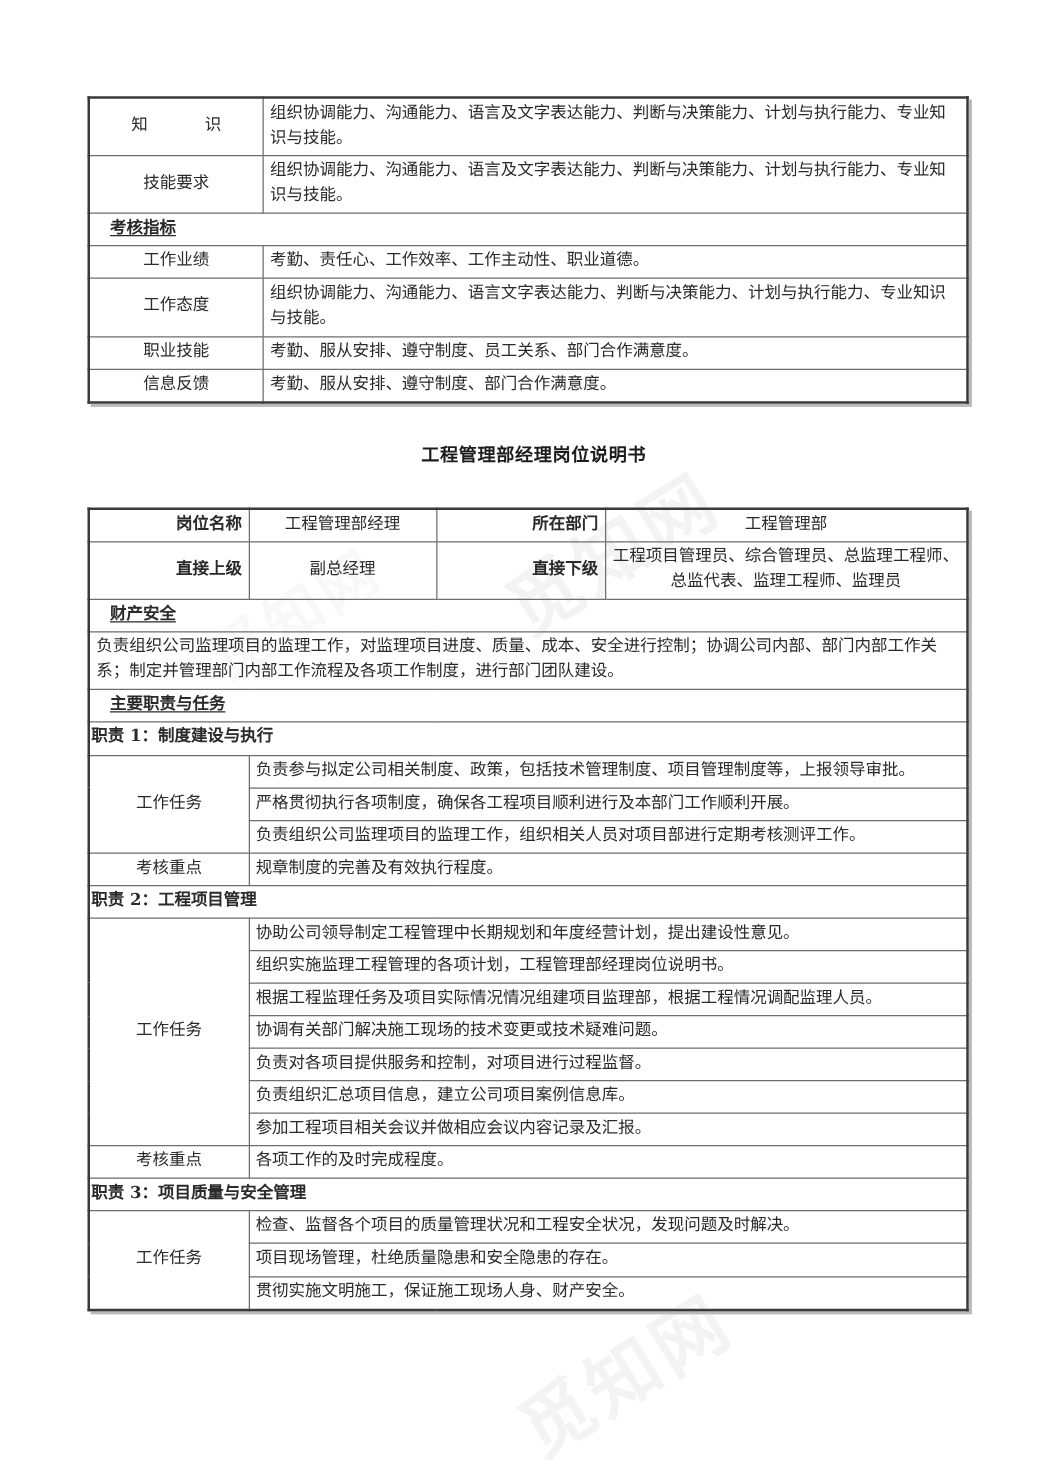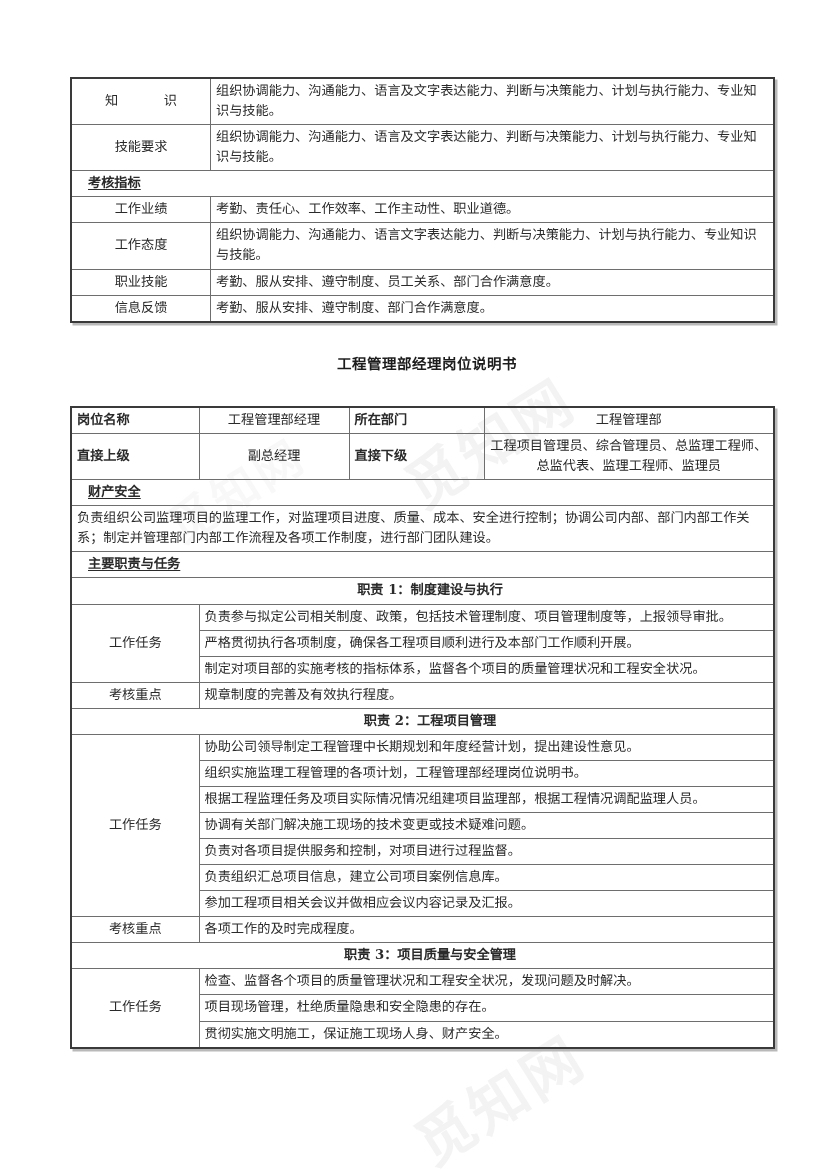--- a/index.html
+++ b/index.html
@@ -80,38 +80,38 @@
     text-align-last: justify;
   }
 
   td.body {
     text-align: left;
   }
   td.ctr {
     text-align: center;
   }
   td.bold-ctr {
-    text-align: left;
+    text-align: right;
     font-weight: bold;
   }
 
   
   td.section {
     font-weight: bold;
     text-align: left;
     padding-left: 16px;
   }
   td.section .u {
     text-decoration: underline;
     text-underline-offset: 2px;
   }
   td.duty {
     font-weight: bold;
-    text-align: center;
-    padding-left: 20px;
+    text-align: left;
+    padding-left: 1px;
   }
 
   
   #table-one {
     left: 70px;
     top: 77px;
     width: 705px;
   }
   #table-one td.c1 { width: 128px; margin-left: 16px; }
 
@@ -234,21 +234,21 @@
         <td class="duty" colspan="4">职责 1：制度建设与执行</td>
       </tr>
       <tr>
         <td class="lbl" rowspan="3">工作任务</td>
         <td class="body" colspan="3">负责参与拟定公司相关制度、政策，包括技术管理制度、项目管理制度等，上报领导审批。</td>
       </tr>
       <tr>
         <td class="body" colspan="3">严格贯彻执行各项制度，确保各工程项目顺利进行及本部门工作顺利开展。</td>
       </tr>
       <tr>
-        <td class="body" colspan="3">制定对项目部的实施考核的指标体系，监督各个项目的质量管理状况和工程安全状况。</td>
+        <td class="body" colspan="3">负责组织公司监理项目的监理工作，组织相关人员对项目部进行定期考核测评工作。</td>
       </tr>
       <tr>
         <td class="lbl">考核重点</td>
         <td class="body" colspan="3">规章制度的完善及有效执行程度。</td>
       </tr>
 
       <tr>
         <td class="duty" colspan="4">职责 2：工程项目管理</td>
       </tr>
       <tr>

